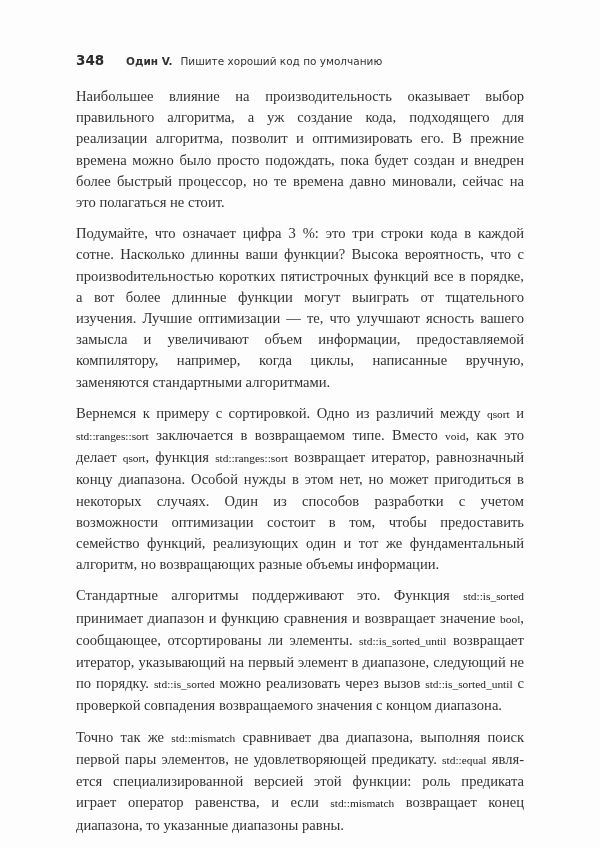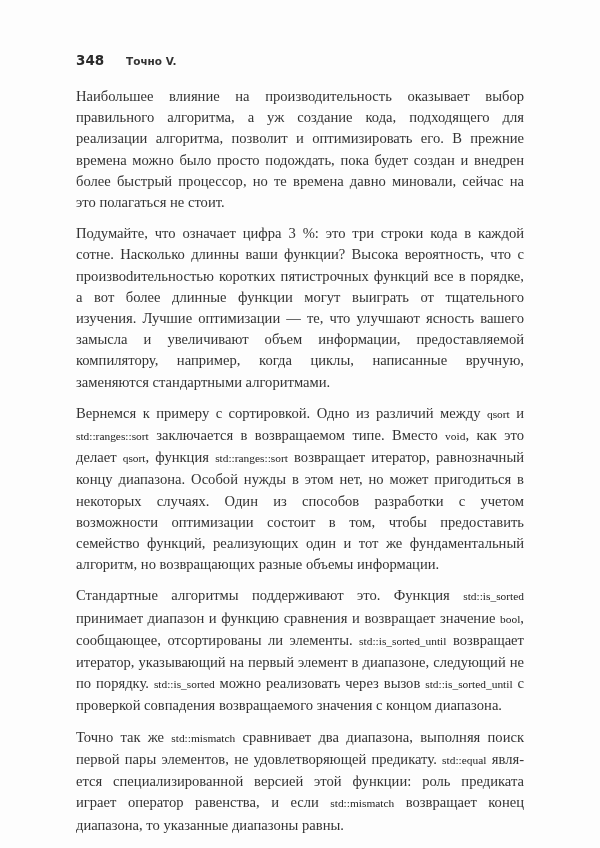--- a/index.html
+++ b/index.html
@@ -12,21 +12,22 @@
   .body { position: absolute; left: 76px; top: 86px; width: 448px; font-family: "Liberation Serif", serif; font-size: 14.6px; line-height: 21.2px; color: #333; text-align: justify; hyphens: manual; }
   .body p { margin: 0 0 10px 0; }
   code { font-family: Liberation Serif, serif; font-size: 11.4px; color: #222; }
 </style>
 </head>
 <body>
 
 <div class="page">
   <div class="header">
     <span class="page-num">348</span>
-    <span class="part">Точно V.</span>
+    <span class="part">Один V.</span>
+    <span class="chapter">Пишите хороший код по умолчанию</span>
   </div>
 
   <div class="body" id="body">
       <p><span>Наибольшее влияние на производительность оказывает выбор правильного алгоритма, а уж создание кода, подходящего для реализации алгоритма, позволит и оптимизировать его. В прежние времена можно было просто подождать, пока будет создан и внедрен более быстрый процессор, но те времена давно миновали, сейчас на это полагаться не стоит.</span></p>
       <p><span>Подумайте, что означает цифра 3 %: это три строки кода в каждой сотне. Насколько длинны ваши функции? Высока вероятность, что с произво­dительностью коротких пятистрочных функций все в порядке, а вот более длинные функции могут выиграть от тщательного изучения. Лучшие оптимизации — те, что улучшают ясность вашего замысла и увеличивают объем информации, предоставляемой компилятору, например, когда циклы, написанные вручную, заменяются стандартными алгоритмами.</span></p>
       <p><span>Вернемся к примеру с сортировкой. Одно из различий между </span><code>qsort</code><span> и </span><code>std::ranges::sort</code><span> заключается в возвращаемом типе. Вместо </span><code>void</code><span>, как это делает </span><code>qsort</code><span>, функция </span><code>std::ranges::sort</code><span> возвращает итератор, равно­значный концу диапазона. Особой нужды в этом нет, но может пригодиться в некоторых случаях. Один из способов разработки с учетом возможности оптимизации состоит в том, чтобы предоставить семейство функций, реа­лизующих один и тот же фундаментальный алгоритм, но возвращающих разные объемы информации.</span></p>
       <p><span>Стандартные алгоритмы поддерживают это. Функция </span><code>std::is_sorted</code><span> принимает диапазон и функцию сравнения и возвращает значение </span><code>bool</code><span>, сообщающее, отсортированы ли элементы. </span><code>std::is_sorted_until</code><span> воз­вращает итератор, указывающий на первый элемент в диапазоне, сле­дующий не по порядку. </span><code>std::is_sorted</code><span> можно реализовать через вызов </span><code>std::is_sorted_until</code><span> с проверкой совпадения возвращаемого значения с концом диапазона.</span></p>
       <p><span>Точно так же </span><code>std::mismatch</code><span> сравнивает два диапазона, выполняя поиск первой пары элементов, не удовлетворяющей предикату. </span><code>std::equal</code><span> явля­ется специализированной версией этой функции: роль предиката играет оператор равенства, и если </span><code>std::mismatch</code><span> возвращает конец диапазона, то указанные диапазоны равны.</span></p>
     </div>
 </div>

